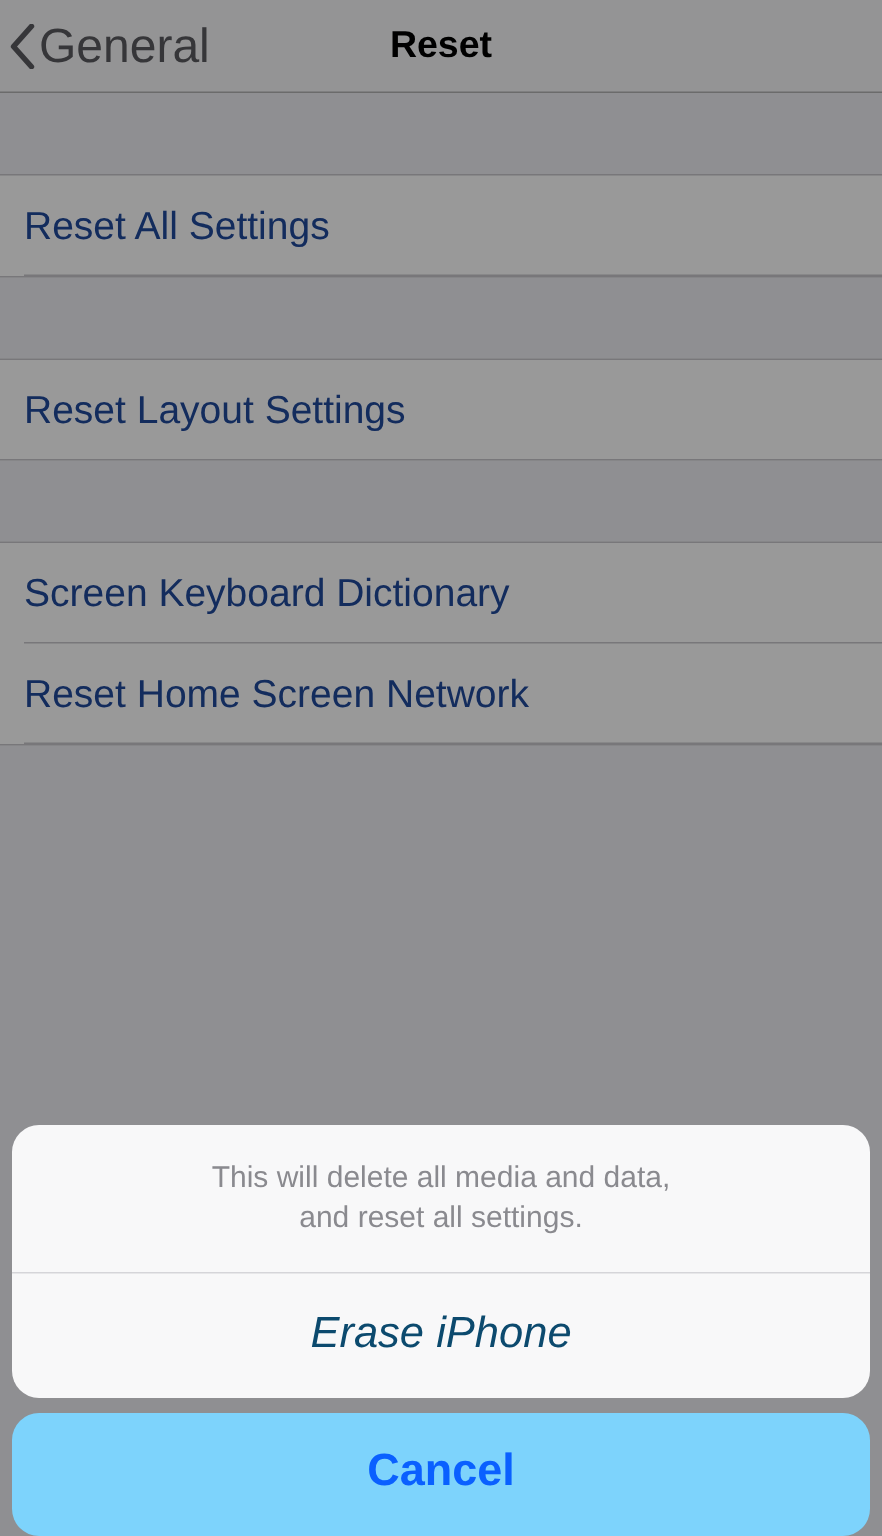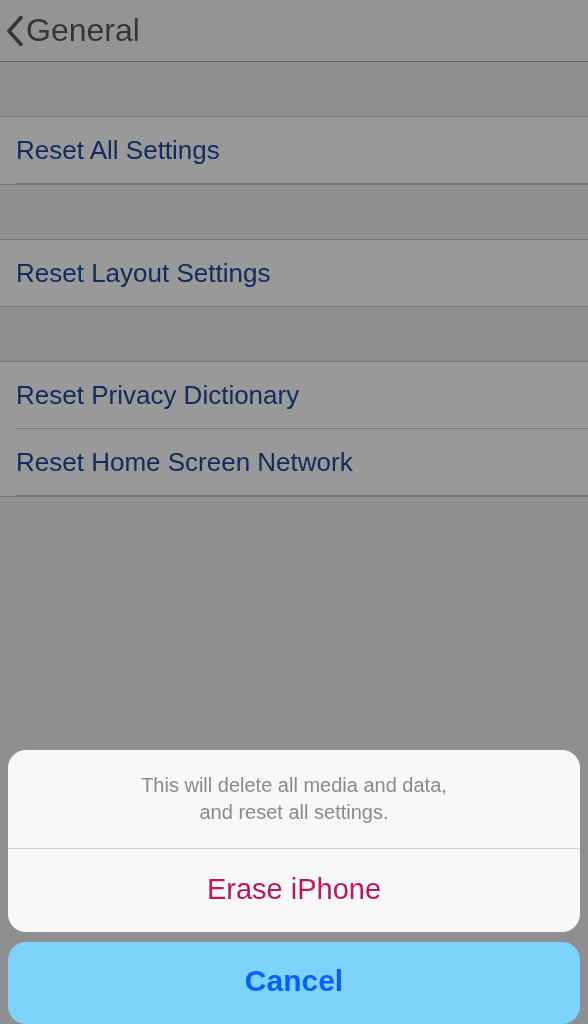--- a/index.html
+++ b/index.html
@@ -83,21 +83,21 @@
       line-height: 1.35;
       padding: 22px 24px;
     }
     .sheet-sep { height: 1px; background: #d5d5d9; }
     .sheet-btn {
       text-align: center;
       padding: 24px 0 26px;
       font-size: 29px;
       font-weight: 400;
     }
-    .danger { color: #be185d; }
+    .danger { color: #0c4a6e; font-style: italic; }
     .cancel-card {
       margin: 10px 8px 0 8px;
       background: #7dd3fc;
       border-radius: 18px;
       text-align: center;
       padding: 22px 0 26px;
       font-size: 30px;
       font-weight: 600;
       color: #0a60ff;
     }
@@ -107,20 +107,21 @@
 
 <div class="navbar">
   <div class="back">
     <span>
       <svg width="18" height="30" viewBox="0 0 12 20">
         <polyline points="10,1 2,10 10,19" fill="none" stroke="#5b5b60" stroke-width="2.4" stroke-linecap="round" stroke-linejoin="round"></polyline>
       </svg>
     </span>
     <span class="back-label">General</span>
   </div>
+  <div class="nav-title">Reset</div>
 </div>
 
 <div class="spacer-lg"></div>
 
 <div class="group">
   <div class="row">
     <span>Reset All Settings</span>
   </div>
   <div class="sep"></div>
 </div>
@@ -130,21 +131,21 @@
 <div class="group">
   <div class="row">
     <span>Reset Layout Settings</span>
   </div>
 </div>
 
 <div class="spacer-sm"></div>
 
 <div class="group">
   <div class="row">
-    <span>Reset Privacy Dictionary</span>
+    <span>Screen Keyboard Dictionary</span>
   </div>
   <div class="sep"></div>
   <div class="row">
     <span>Reset Home Screen Network</span>
   </div>
   <div class="sep"></div>
 </div>
 
 <div class="dimmer"></div>
 

